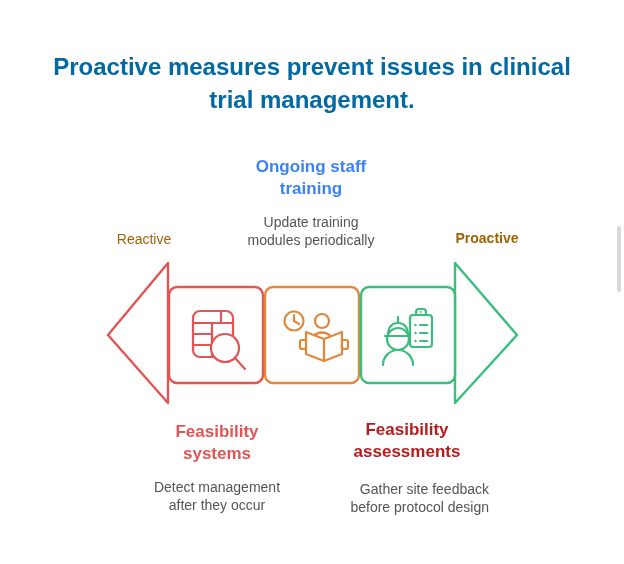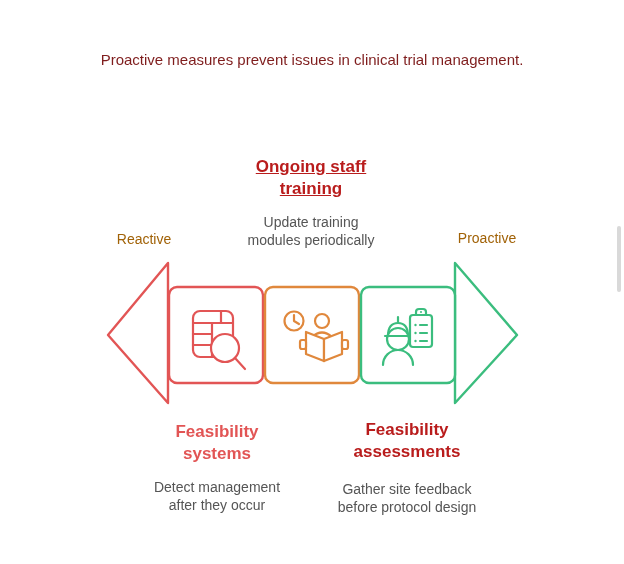--- a/index.html
+++ b/index.html
@@ -4,39 +4,39 @@
 <style>
   html,body{margin:0;padding:0;}
   body{
     width:624px;height:564px;position:relative;background:#ffffff;
     font-family:"Liberation Sans", sans-serif;overflow:hidden;
   }
   .abs{position:absolute;}
   .center{text-align:center;}
   #page-title{
     left:32px;top:50px;width:560px;
-    font-size:15px;line-height:1.38;font-weight:400;color:#7f1d1d;
+    font-size:24px;line-height:1.38;font-weight:700;color:#0369a1;
   }
   .side-label{
     font-size:14px;color:#a16207;width:110px;
   }
   #label-reactive{left:89px;top:231px;}
-  #label-proactive{left:432px;top:230px;}
+  #label-proactive{left:432px;top:230px;font-weight:bold;}
   .step-heading{
     font-size:17px;font-weight:700;line-height:1.3;
   }
   .step-desc{
     font-size:14px;color:#555555;line-height:1.27;
   }
-  #heading-training{left:231px;top:156px;width:160px;color:#b91c1c;text-decoration:underline;}
+  #heading-training{left:231px;top:156px;width:160px;color:#3b82f6;}
   #desc-training{left:236px;top:214px;width:150px;}
   #heading-monitoring{left:152px;top:421px;width:130px;color:#e25555;}
   #desc-monitoring{left:142px;top:479px;width:150px;}
   #heading-feasibility{left:337px;top:419px;width:140px;color:#b91c1c;}
-  #desc-feasibility{left:325px;top:481px;width:164px;}
+  #desc-feasibility{left:325px;top:481px;width:164px;text-align:right;}
   #diagram{left:100px;top:255px;}
   #scrollbar-thumb{
     left:617px;top:226px;width:4px;height:66px;background:#d9d9d9;border-radius:2px;
   }
   svg .shape{fill:#ffffff;}
   svg .ln{fill:none;}
 </style>
 </head>
 <body>
 

